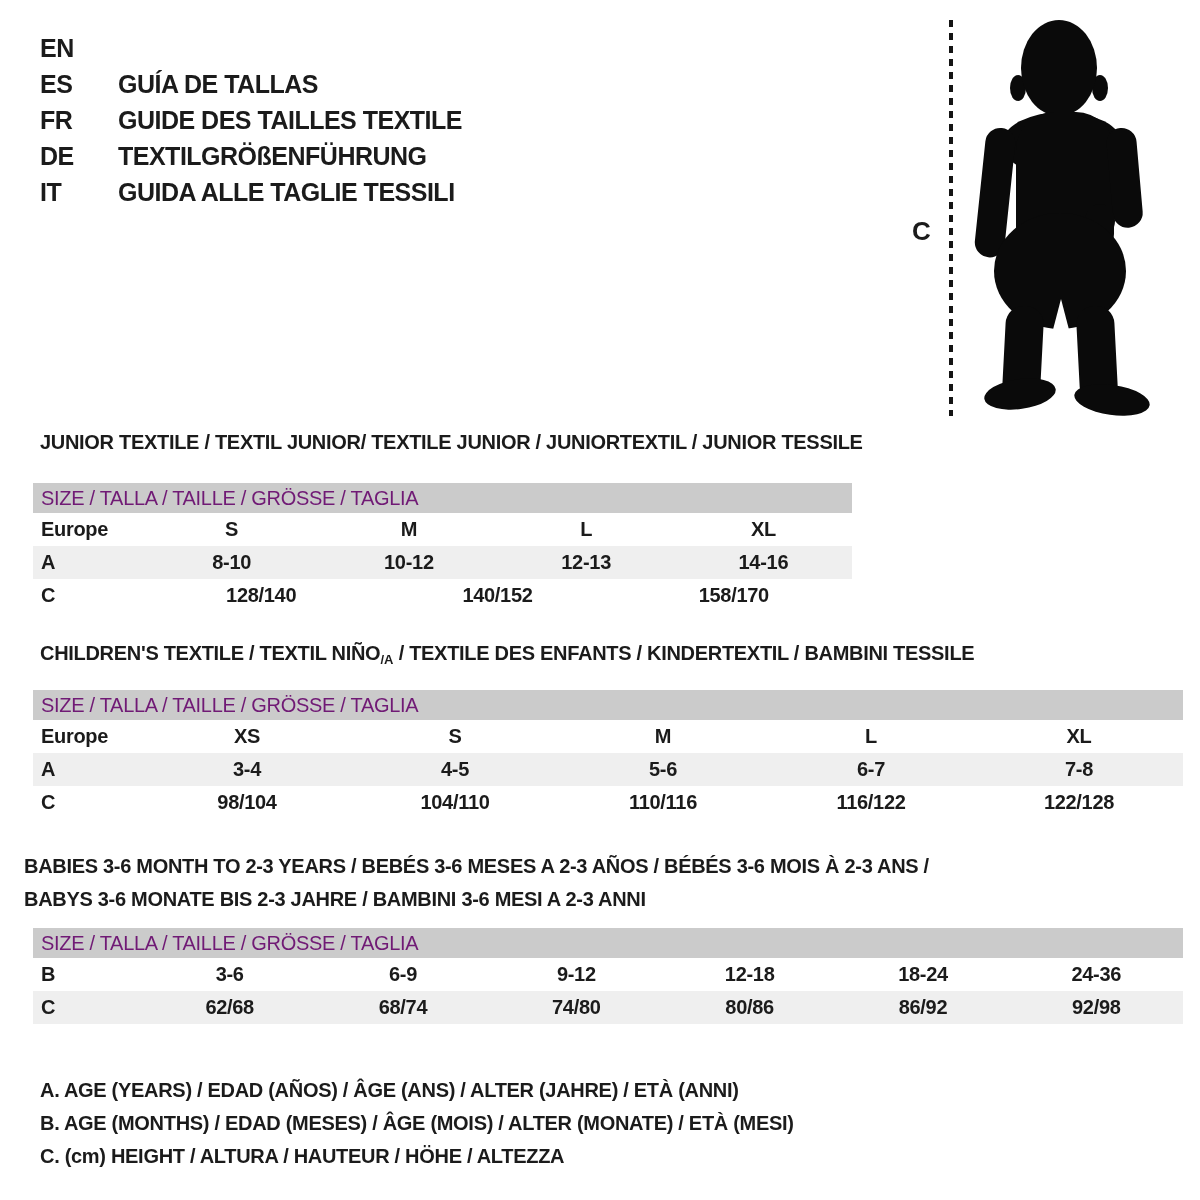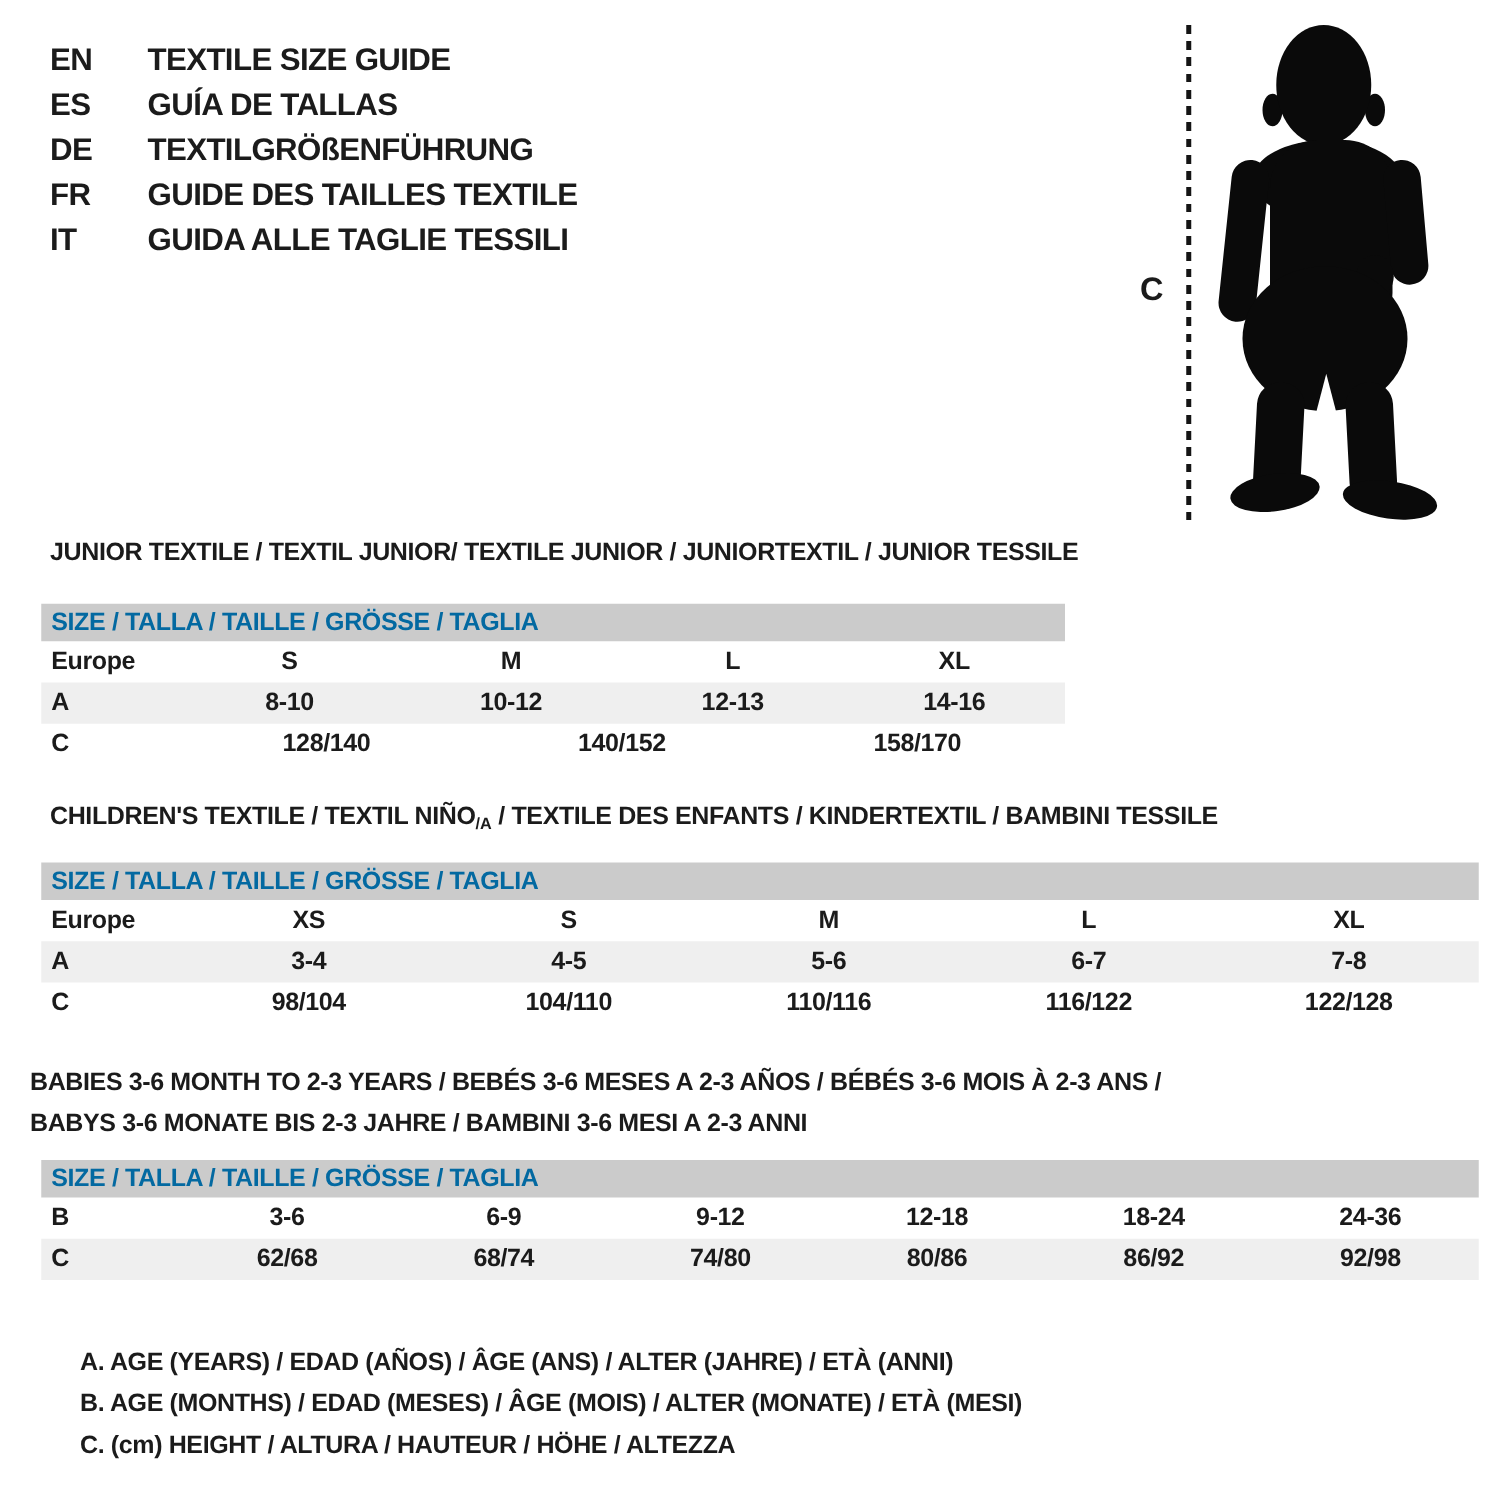--- a/index.html
+++ b/index.html
@@ -27,52 +27,51 @@
   .heading .subpart{font-size:13px;position:relative;top:4px;letter-spacing:0;}
   .h-junior{left:40px;top:430px;}
   .h-children{left:40px;top:641px;}
   .h-babies{left:24px;top:850px;line-height:33px;}
   
   .stable{box-sizing:border-box;}
   .t-junior{left:33px;top:483px;width:819px;}
   .t-children{left:33px;top:690px;width:1150px;}
   .t-babies{left:33px;top:928px;width:1150px;}
   .bar{
-    height:30px;line-height:30px;background:#cbcbcb;color:#0369a1;
-    font-weight:bold;font-size:20px;letter-spacing:-0.3px;padding-left:8px;
+    height:30px;line-height:30px;background:#cbcbcb;color:#701a75;
+    font-weight:normal;font-size:20px;letter-spacing:-0.3px;padding-left:8px;
   }
   .trow{display:flex;height:33px;line-height:33px;font-weight:bold;font-size:20px;letter-spacing:-0.3px;}
   .trow.shade{background:#efefef;}
   .tl{width:110px;padding-left:8px;box-sizing:border-box;}
   .tc{flex:1;text-align:center;}
   
   .legend{left:40px;top:1074px;}
-  .legend-line{font-weight:bold;font-size:20px;letter-spacing:-0.3px;line-height:33px;white-space:nowrap;margin-left:24px;}
+  .legend-line{font-weight:bold;font-size:20px;letter-spacing:-0.3px;line-height:33px;white-space:nowrap;}
 </style>
 </head>
 <body>
 
 <div>
 
   <div class="abs lang-list">
     <div class="lang-row">
       <span class="lang-code">EN</span>
-      <span class="lang-title">TEXTILE SIZE GUIDE</span>
     </div>
     <div class="lang-row">
       <span class="lang-code">ES</span>
       <span class="lang-title">GUÍA DE TALLAS</span>
     </div>
     <div class="lang-row">
+      <span class="lang-code">FR</span>
+      <span class="lang-title">GUIDE DES TAILLES TEXTILE</span>
+    </div>
+    <div class="lang-row">
       <span class="lang-code">DE</span>
       <span class="lang-title">TEXTILGRÖßENFÜHRUNG</span>
-    </div>
-    <div class="lang-row">
-      <span class="lang-code">FR</span>
-      <span class="lang-title">GUIDE DES TAILLES TEXTILE</span>
     </div>
     <div class="lang-row">
       <span class="lang-code">IT</span>
       <span class="lang-title">GUIDA ALLE TAGLIE TESSILI</span>
     </div>
   </div>
 
   <div class="abs measure-line"></div>
   <div class="abs measure-label">C</div>
   <svg class="abs toddler" viewBox="0 0 200 404" xmlns="http://www.w3.org/2000/svg">

